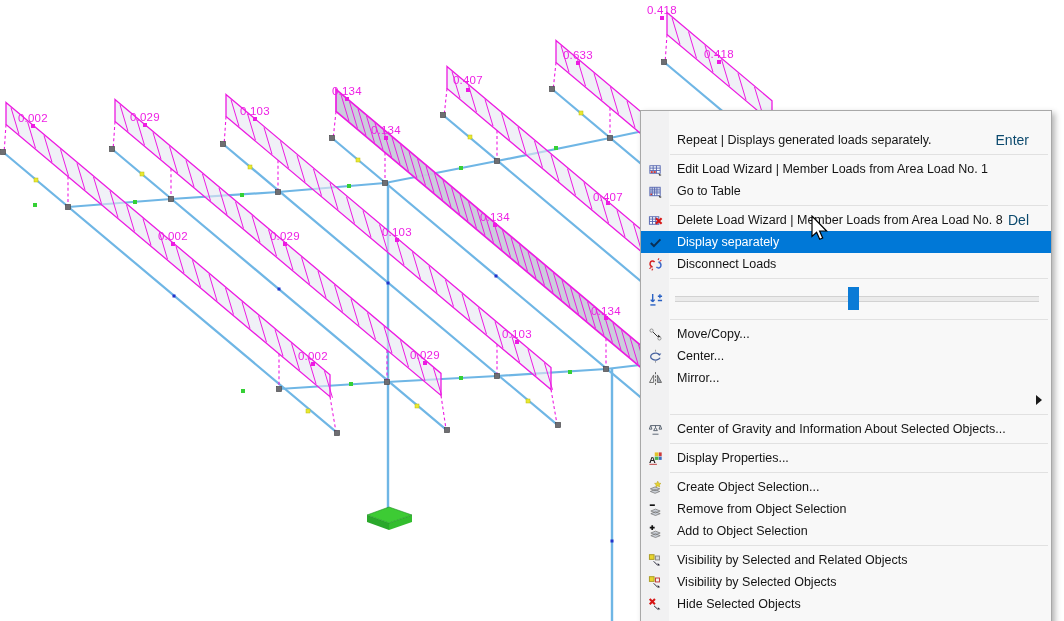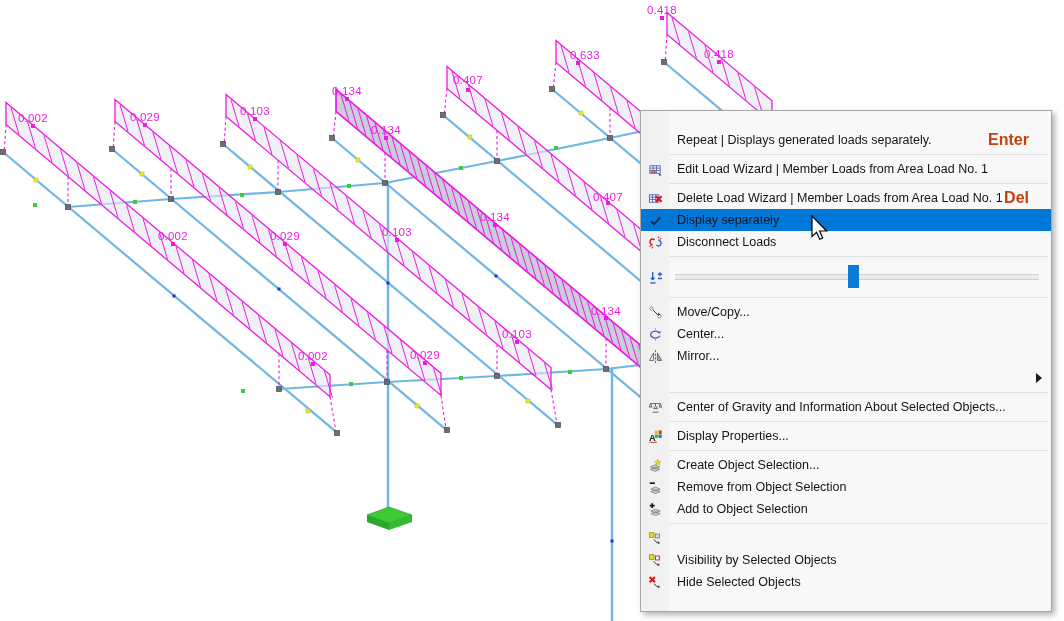--- a/index.html
+++ b/index.html
@@ -27,23 +27,23 @@
   }
   .mrow{
     position:relative;display:flex;align-items:center;height:22px;
     cursor:default;
   }
   .mrow .gut{flex:0 0 28px;display:flex;align-items:center;justify-content:center;}
   .mrow .gut svg{display:block;}
   .mrow .lbl{
     flex:1;font-size:12.5px;color:#141414;padding-left:8px;white-space:nowrap;
   }
-  .mrow .sc{font-size:16px;color:#c2410c;padding-right:22px;font-weight:bold;}
+  .mrow .sc{font-size:14px;color:#0c4a6e;padding-right:22px;}
   .mrow.hl{background:#0078d7;}
-  .mrow.hl .lbl{color:#0f172a;}
+  .mrow.hl .lbl{color:#ffffff;}
   .msep{height:1px;background:#e1e1e1;margin:3px 3px 3px 29px;}
   .mrow.slider-row{height:34px;}
   .track{
     position:relative;flex:1;height:4px;background:#ebebeb;
     border-top:1px solid #d2d2d2;border-bottom:1px solid #d2d2d2;
     margin:0 12px 0 6px;
   }
   .thumb{position:absolute;top:-10px;width:11px;height:23px;background:#0b7bd6;}
   .subarrow{
     position:absolute;right:9px;top:6px;width:0;height:0;
@@ -306,21 +306,21 @@
       <div class="load-label" style="left: 410px; top: 349px;">0.029</div>
       <div class="load-label" style="left: 240px; top: 105px;">0.103</div>
       <div class="load-label" style="left: 382px; top: 226px;">0.103</div>
       <div class="load-label" style="left: 502px; top: 328px;">0.103</div>
       <div class="load-label" style="left: 332px; top: 85px;">0.134</div>
       <div class="load-label" style="left: 371px; top: 124px;">0.134</div>
       <div class="load-label" style="left: 480px; top: 211px;">0.134</div>
       <div class="load-label" style="left: 591px; top: 305px;">0.134</div>
       <div class="load-label" style="left: 453px; top: 74px;">0.407</div>
       <div class="load-label" style="left: 593px; top: 191px;">0.407</div>
-      <div class="load-label" style="left: 563px; top: 49px; margin-left: 7px;">0.633</div>
+      <div class="load-label" style="left: 563px; top: 49px;">0.633</div>
       <div class="load-label" style="left: 647px; top: 4px;">0.418</div>
       <div class="load-label" style="left: 704px; top: 48px;">0.418</div>
     </div>
 </div>
 
 <div id="context-menu">
 
   <div class="mrow">
     <span class="gut"></span>
     <span class="lbl">Repeat | Displays generated loads separately.</span>
@@ -335,32 +335,43 @@
           <rect x="2" y="4" width="11" height="8" fill="#fff" stroke="#5566b0"></rect>
           <path d="M2 6.5h11M2 9h11M5.5 4v8M9 4v8" stroke="#5566b0" fill="none"></path>
           <rect x="3" y="9.8" width="2" height="1.8" fill="#cc2222"></rect>
           <rect x="6.3" y="9.8" width="2" height="1.8" fill="#cc2222"></rect>
           <path d="M11 12.2l3.4 1.6-2 1z" fill="#333"></path>
         </svg>
     </span>
     <span class="lbl">Edit Load Wizard | Member Loads from Area Load No. 1</span>
   </div>
 
+  <div class="mrow">
+    <span class="gut">
+      <svg width="15" height="15" viewBox="0 0 16 16">
+          <rect x="2" y="3.5" width="11" height="9" fill="#fff" stroke="#5566b0"></rect>
+          <path d="M2 5.5h11M2 7.5h11M2 9.5h11M4.5 3.5v9M7 3.5v9M9.5 3.5v9" stroke="#5566b0" fill="none"></path>
+          <rect x="2.6" y="10.2" width="1.6" height="1.6" fill="#cc2222"></rect>
+          <path d="M11.2 12.2l3.4 1.6-2 1z" fill="#333"></path>
+        </svg>
+    </span>
+    <span class="lbl">Go to Table</span>
+  </div>
 
   <div class="msep"></div>
 
   <div class="mrow">
     <span class="gut">
       <svg width="15" height="15" viewBox="0 0 16 16">
           <rect x="1.5" y="4" width="10" height="8" fill="#fff" stroke="#5566b0"></rect>
           <path d="M1.5 6.5h10M1.5 9h10M4.8 4v8M8.2 4v8" stroke="#5566b0" fill="none"></path>
           <path d="M8.5 5.5l6 6M14.5 5.5l-6 6" stroke="#d61414" stroke-width="2.2"></path>
         </svg>
     </span>
-    <span class="lbl">Delete Load Wizard | Member Loads from Area Load No. 1</span>
+    <span class="lbl">Delete Load Wizard | Member Loads from Area Load No. 8</span>
     <span class="sc">Del</span>
   </div>
 
   <div class="mrow hl">
     <span class="gut">
       <svg width="15" height="15" viewBox="0 0 16 16">
           <path d="M3 8.5l3.3 3.3L13.2 4.6" stroke="#0a2f55" stroke-width="2.1" fill="none"></path>
         </svg>
     </span>
     <span class="lbl">Display separately</span>
@@ -499,20 +510,21 @@
 
   <div class="mrow">
     <span class="gut">
       <svg width="15" height="15" viewBox="0 0 16 16">
           <rect x="1.5" y="1.8" width="5" height="5" fill="#e8d52e" stroke="#a99a20"></rect>
           <rect x="8" y="3.2" width="4.2" height="4.2" fill="#d6dade" stroke="#888"></rect>
           <path d="M6 8.8l4.6 4.6" stroke="#223"></path>
           <path d="M10.6 13.4l-.4-2.7 2.8 2.3z" fill="#223"></path>
         </svg>
     </span>
+    <span class="lbl">Visibility by Selected and Related Objects</span>
   </div>
 
   <div class="mrow">
     <span class="gut">
       <svg width="15" height="15" viewBox="0 0 16 16">
           <rect x="1.5" y="1.8" width="5" height="5" fill="#e8d52e" stroke="#a99a20"></rect>
           <rect x="8" y="3.2" width="4.2" height="4.2" fill="none" stroke="#c23333"></rect>
           <path d="M6 8.8l4.6 4.6" stroke="#223"></path>
           <path d="M10.6 13.4l-.4-2.7 2.8 2.3z" fill="#223"></path>
         </svg>

